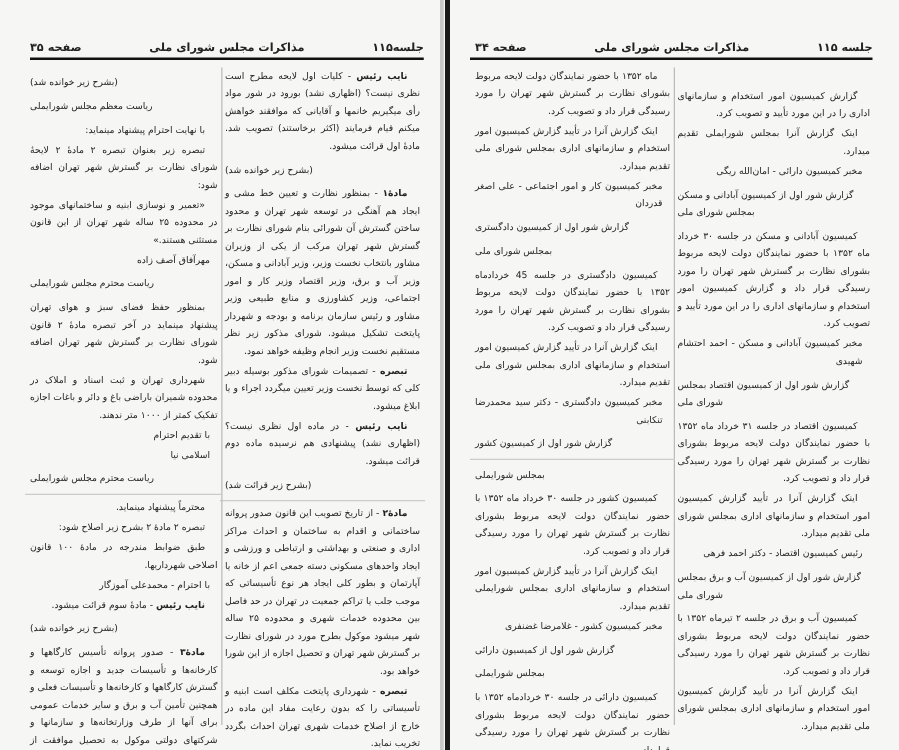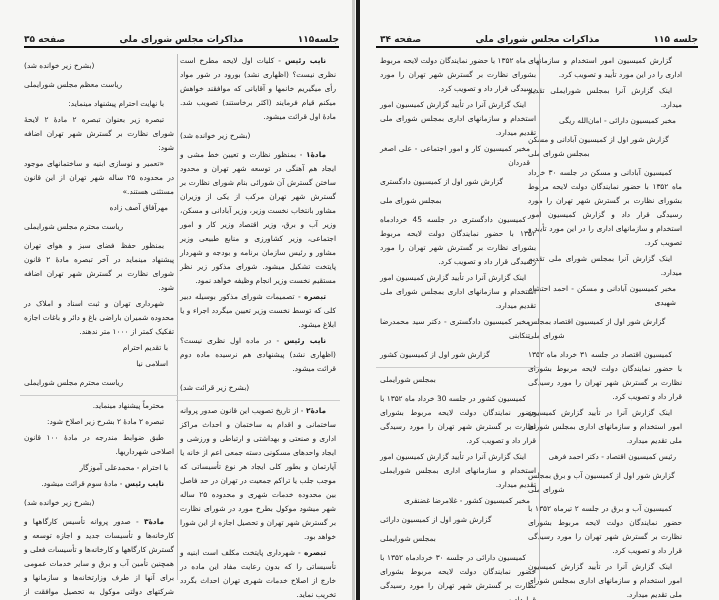--- a/index.html
+++ b/index.html
@@ -11,21 +11,21 @@
   .fold2{position:absolute;left:352px;top:0;width:3px;height:600px;background:#c9c9c7;}
   .header{position:absolute;top:30px;height:14px;display:flex;justify-content:space-between;align-items:flex-end;direction:rtl;font-size:9px;font-weight:bold;}
   .page.left .header{left:24px;width:315px;}
   .page.right .header{left:20px;width:318px;}
   .rule{position:absolute;top:46px;height:2px;background:#111;}
   .page.left .rule{left:24px;width:315px;}
   .page.right .rule{left:16px;width:322px;}
   .col{position:absolute;top:54px;bottom:8px;direction:rtl;font-size:7.4px;line-height:14px;text-align:justify;}
   .page.left .col.c1{left:180px;width:156px;}
   .page.left .col.c2{left:24px;width:150px;}
-  .page.right .col.c1{left:168px;width:154px;}
+  .page.right .col.c1{left:182px;width:154px;margin-top:16px;}
   .page.right .col.c2{left:20px;width:156px;}
   .coldiv{position:absolute;top:54px;bottom:20px;width:1px;background:#bbb;}
   .page.left .coldiv{left:177px;}
   .page.right .coldiv{left:179px;}
   .p{margin:0 0 2px 0;text-indent:10px;}
   .center{text-align:left;text-indent:0;margin:5px 0;}
   .sig{text-indent:0;padding-right:6px;}
   .b{font-weight:bold;}
   .hdiv{height:1px;background:#ccc;margin:3px -4px;}
 </style>
@@ -84,21 +84,20 @@
     <span>مذاکرات مجلس شورای ملی</span>
     <span><span>صفحه</span> <span>۳۴</span></span>
   </div>
   <div class="rule"></div>
   <div class="col c1">
       <p class="p"><span>گزارش کمیسیون امور استخدام و سازمانهای اداری را در این مورد تأیید و تصویب کرد.</span></p>
       <p class="p"><span>اینک گزارش آنرا بمجلس شورایملی تقدیم میدارد.</span></p>
       <p class="p sig"><span>مخبر کمیسیون دارائی - امان‌الله ریگی</span></p>
       <p class="p center"><span>گزارش شور اول از کمیسیون آبادانی و مسکن بمجلس شورای ملی</span></p>
       <p class="p"><span>کمیسیون آبادانی و مسکن در جلسه ۳۰ خرداد ماه ۱۳۵۲ با حضور نمایندگان دولت لایحه مربوط بشورای نظارت بر گسترش شهر تهران را مورد رسیدگی قرار داد و گزارش کمیسیون امور استخدام و سازمانهای اداری را در این مورد تأیید و تصویب کرد.</span></p>
-      <p class="p"><span>اینک گزارش آنرا بمجلس شورای ملی تقدیم میدارد.</span></p>
       <p class="p sig"><span>مخبر کمیسیون آبادانی و مسکن - احمد احتشام شهیدی</span></p>
       <p class="p center"><span>گزارش شور اول از کمیسیون اقتصاد بمجلس شورای ملی</span></p>
       <p class="p"><span>کمیسیون اقتصاد در جلسه ۳۱ خرداد ماه ۱۳۵۲ با حضور نمایندگان دولت لایحه مربوط بشورای نظارت بر گسترش شهر تهران را مورد رسیدگی قرار داد و تصویب کرد.</span></p>
       <p class="p"><span>اینک گزارش آنرا در تأیید گزارش کمیسیون امور استخدام و سازمانهای اداری بمجلس شورای ملی تقدیم میدارد.</span></p>
       <p class="p sig"><span>رئیس کمیسیون اقتصاد - دکتر احمد فرهی</span></p>
       <p class="p center"><span>گزارش شور اول از کمیسیون آب و برق بمجلس شورای ملی</span></p>
       <p class="p"><span>کمیسیون آب و برق در جلسه ۲ تیرماه ۱۳۵۲ با حضور نمایندگان دولت لایحه مربوط بشورای نظارت بر گسترش شهر تهران را مورد رسیدگی قرار داد و تصویب کرد.</span></p>
       <p class="p"><span>اینک گزارش آنرا در تأیید گزارش کمیسیون امور استخدام و سازمانهای اداری بمجلس شورای ملی تقدیم میدارد.</span></p>
     </div>
   <div class="coldiv"></div>
@@ -107,20 +106,20 @@
       <p class="p"><span>اینک گزارش آنرا در تأیید گزارش کمیسیون امور استخدام و سازمانهای اداری بمجلس شورای ملی تقدیم میدارد.</span></p>
       <p class="p sig"><span>مخبر کمیسیون کار و امور اجتماعی - علی اصغر قدردان</span></p>
       <p class="p center"><span>گزارش شور اول از کمیسیون دادگستری</span></p>
       <p class="p center"><span>بمجلس شورای ملی</span></p>
       <p class="p"><span>کمیسیون دادگستری در جلسه 45 خردادماه ۱۳۵۲ با حضور نمایندگان دولت لایحه مربوط بشورای نظارت بر گسترش شهر تهران را مورد رسیدگی قرار داد و تصویب کرد.</span></p>
       <p class="p"><span>اینک گزارش آنرا در تأیید گزارش کمیسیون امور استخدام و سازمانهای اداری بمجلس شورای ملی تقدیم میدارد.</span></p>
       <p class="p sig"><span>مخبر کمیسیون دادگستری - دکتر سید محمدرضا تنکابنی</span></p>
       <p class="p center"><span>گزارش شور اول از کمیسیون کشور</span></p>
       <div class="hdiv"></div>
       <p class="p center"><span>بمجلس شورایملی</span></p>
-      <p class="p"><span>کمیسیون کشور در جلسه 30 خرداد ماه ۱۳۵۲ با حضور نمایندگان دولت لایحه مربوط بشورای نظارت بر گسترش شهر تهران را مورد رسیدگی قرار داد و تصویب کرد.</span></p>
+      <p class="p"><span>کمیسیون کشور در جلسه ۳۰ خرداد ماه ۱۳۵۲ با حضور نمایندگان دولت لایحه مربوط بشورای نظارت بر گسترش شهر تهران را مورد رسیدگی قرار داد و تصویب کرد.</span></p>
       <p class="p"><span>اینک گزارش آنرا در تأیید گزارش کمیسیون امور استخدام و سازمانهای اداری بمجلس شورایملی تقدیم میدارد.</span></p>
       <p class="p sig"><span>مخبر کمیسیون کشور - غلامرضا غضنفری</span></p>
       <p class="p center"><span>گزارش شور اول از کمیسیون دارائی</span></p>
       <p class="p center"><span>بمجلس شورایملی</span></p>
       <p class="p"><span>کمیسیون دارائی در جلسه ۳۰ خردادماه ۱۳۵۲ با حضور نمایندگان دولت لایحه مربوط بشورای نظارت بر گسترش شهر تهران را مورد رسیدگی قرارداد و</span></p>
     </div>
 </div>
 
 </body></html>

